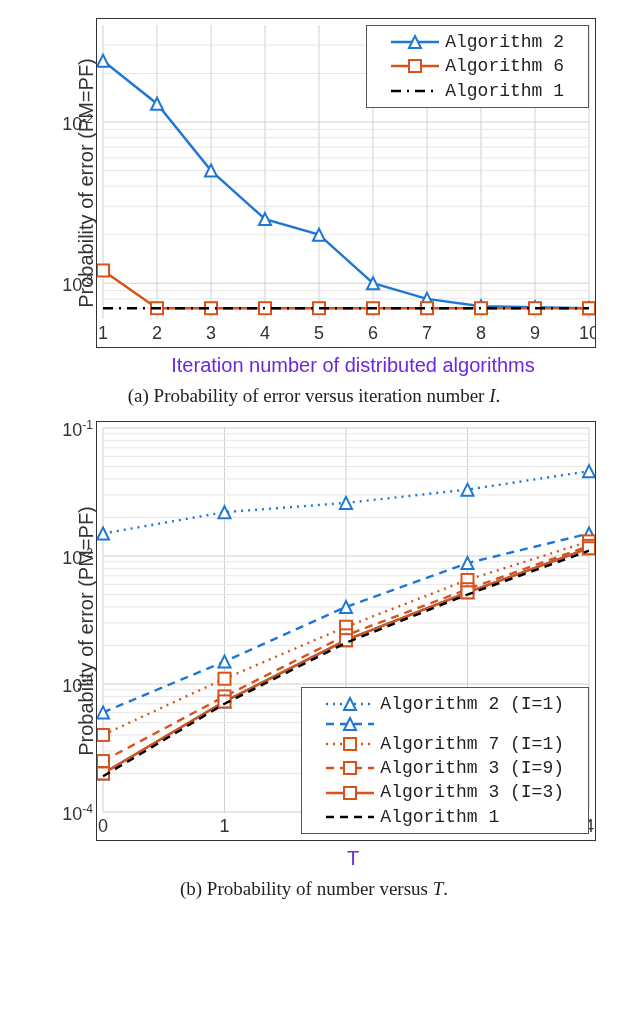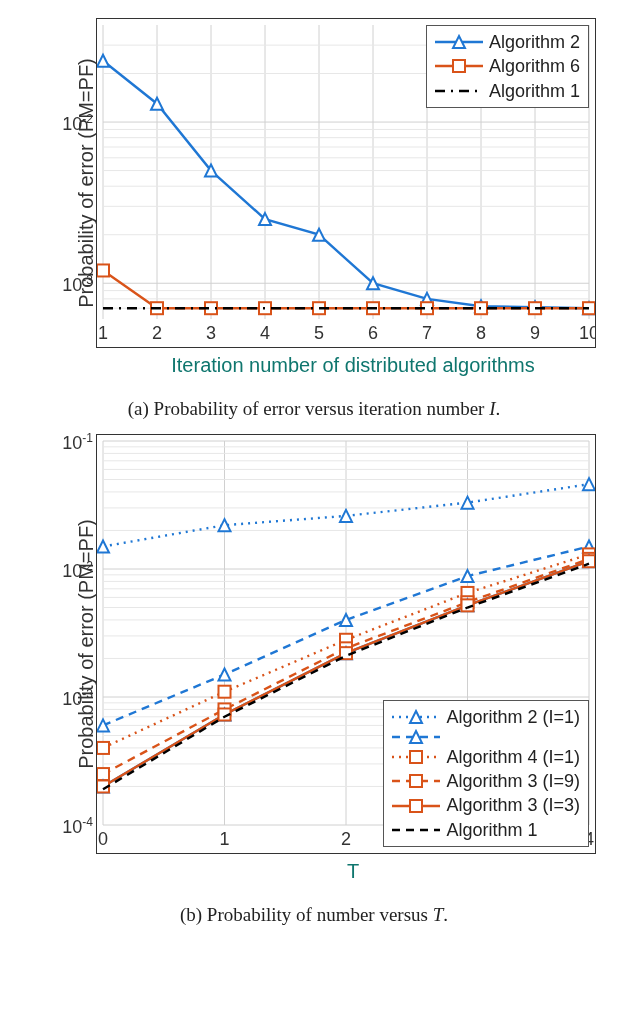--- a/index.html
+++ b/index.html
@@ -2,23 +2,23 @@
 <html><head>
 <meta charset="utf-8">
 <style>
   html,body{margin:0;padding:0;background:#fff;font-family:"Times New Roman",Times,serif}
   .page{width:628px;background:#fff;padding:18px 18px 28px 18px;box-sizing:border-box}
   .panel{margin-bottom:14px}
   .plot{position:relative;background:#fff;border:1px solid #333;box-sizing:border-box}
   .grid line{stroke:#d0d0d0;stroke-width:1}
   .minor line{stroke:#e7e7e7;stroke-width:1}
   .ylabel{position:absolute;left:-10px;top:50%;transform:translate(-50%,-50%) rotate(-90deg);transform-origin:center;font-size:20px;color:#333;font-family:Arial,Helvetica,sans-serif;white-space:nowrap}
-  .xlabel{text-align:center;font-size:20px;color:#0f766e;font-family:Arial,Helvetica,sans-serif;margin-top:6px}
-  .caption{text-align:center;font-size:19px;color:#222;margin-top:21px}
-  .legend-box{position:absolute;background:#fff;border:1px solid #555;padding:4px 8px;font-family:Liberation Sans, sans-serif;font-size:18px;color:#222}
+  .xlabel{text-align:center;font-size:20px;color:#6d28d9;font-family:Arial,Helvetica,sans-serif;margin-top:6px}
+  .caption{text-align:center;font-size:19px;color:#222;margin-top:8px}
+  .legend-box{position:absolute;background:#fff;border:1px solid #555;padding:4px 24px;font-family:Liberation Mono, monospace;font-size:18px;color:#222}
   .legend-row{display:flex;align-items:center;gap:6px;line-height:1.35}
   .swatch{width:48px;height:16px;flex:0 0 48px;display:flex;align-items:center}
   .swatch svg{width:48px;height:16px;display:block}
   .plot-wrap{position:relative;margin-left:78px;margin-right:14px}
 </style>
 </head>
 <body>
 
 <div class="page">
 
@@ -224,21 +224,21 @@
                 </svg>
               </span>
             </div>
             <div class="legend-row">
               <span class="swatch">
                 <svg viewBox="0 0 48 16">
                   <line x1="0" y1="8" x2="48" y2="8" stroke="#d95319" stroke-width="2.4" stroke-dasharray="2,5"></line>
                   <rect x="18" y="2" width="12" height="12" fill="#fff" stroke="#d95319" stroke-width="2"></rect>
                 </svg>
               </span>
-              <span>Algorithm 4 (I=1)</span>
+              <span>Algorithm 7 (I=1)</span>
             </div>
             <div class="legend-row">
               <span class="swatch">
                 <svg viewBox="0 0 48 16">
                   <line x1="0" y1="8" x2="48" y2="8" stroke="#d95319" stroke-width="2.4" stroke-dasharray="8,6"></line>
                   <rect x="18" y="2" width="12" height="12" fill="#fff" stroke="#d95319" stroke-width="2"></rect>
                 </svg>
               </span>
               <span>Algorithm 3 (I=9)</span>
             </div>

